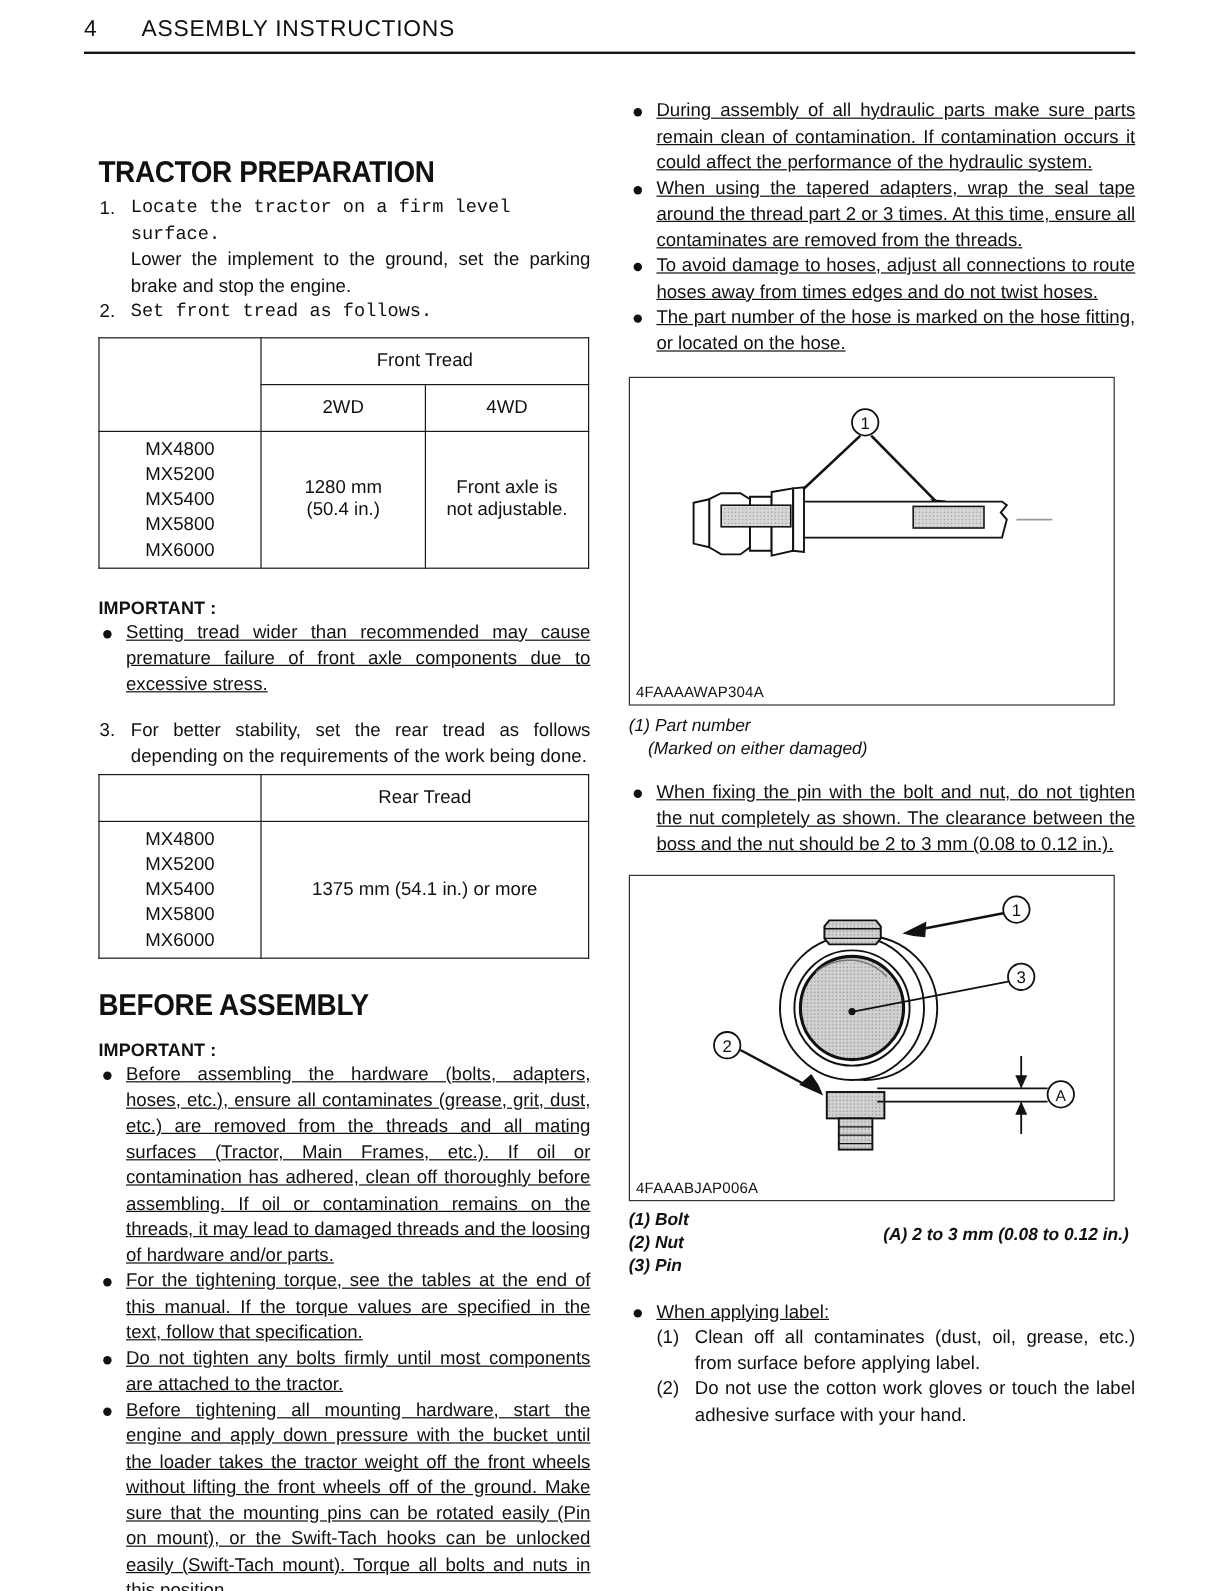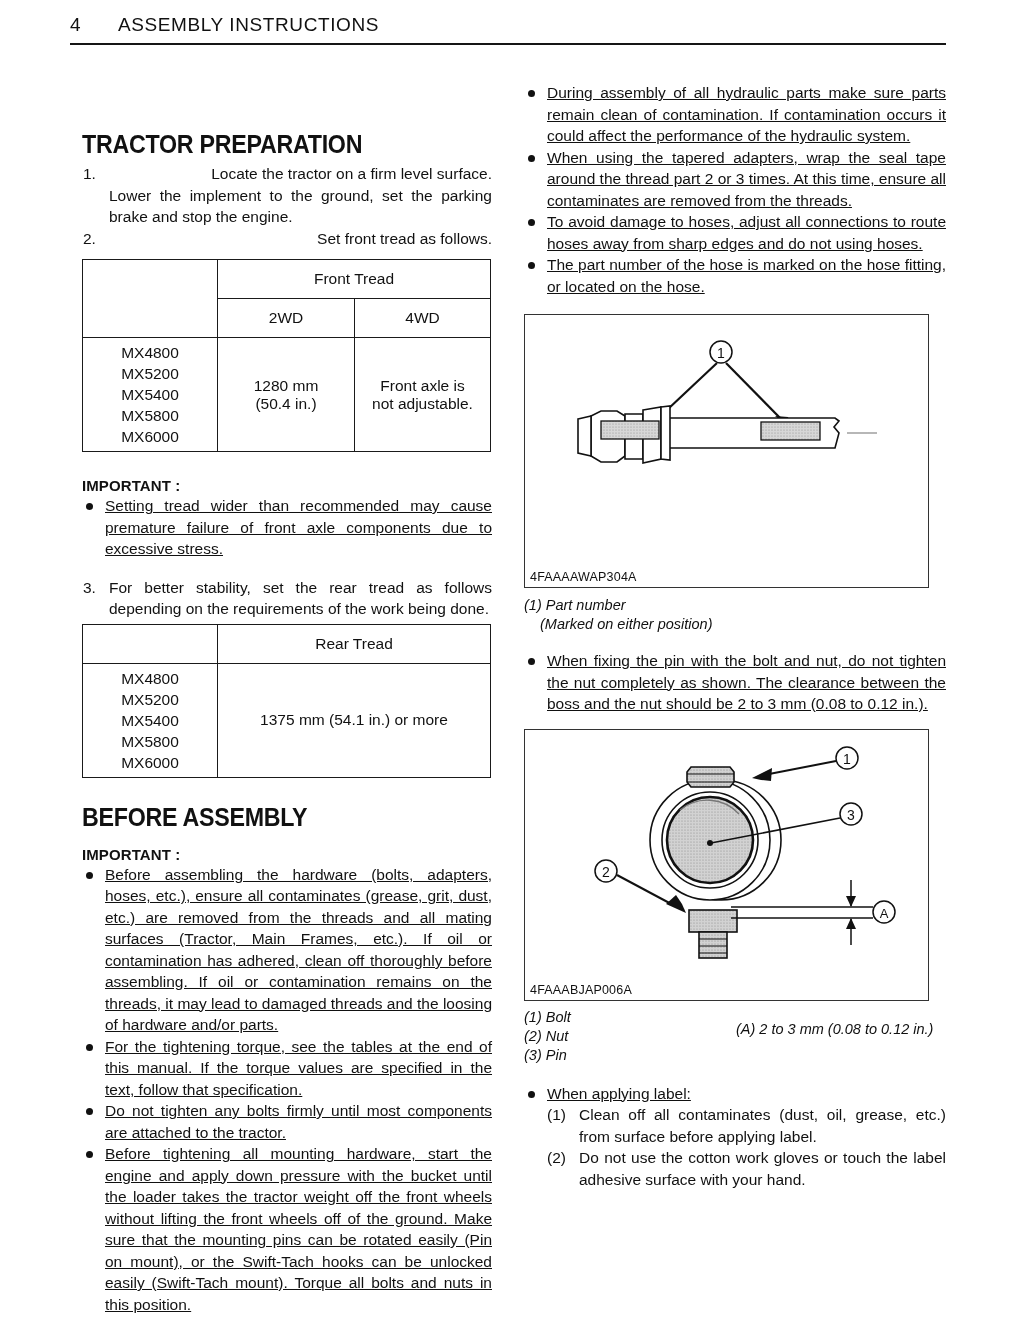--- a/index.html
+++ b/index.html
@@ -86,21 +86,21 @@
     line-height: 21.5px;
     padding-left: 27px;
     margin-bottom: 0;
     text-align: justify;
   }
   .num-item > .num {
     position: absolute;
     left: 1px;
     top: 0;
   }
-  .num-item .plain { text-align: right; display: block; }
+  .num-item .plain { text-align: left; display: block; font-family: Liberation Mono, monospace; }
 
   
   .bullet-item {
     position: relative;
     font-size: 15.5px;
     line-height: 21.5px;
     padding-left: 23px;
     text-align: justify;
     margin-bottom: 0;
     text-decoration: underline;
@@ -175,20 +175,21 @@
     font-size: 14.5px;
     font-style: italic;
     line-height: 19px;
   }
   .legend .indent { padding-left: 16px; display: block; }
   .legend-row {
     position: relative;
     font-size: 14.5px;
     font-style: italic;
     line-height: 19px;
+    font-weight: bold;
   }
   .legend-row .right {
     position: absolute;
     left: 212px;
     top: 0;
     white-space: nowrap;
     margin-top: 12px;
   }
   .spacer-sm { height: 10px; }
   .spacer-md { height: 17px; }
@@ -302,21 +303,21 @@
   <div class="bullet-item">Before assembling the hardware (bolts, adapters, hoses, etc.), ensure all contaminates (grease, grit, dust, etc.) are removed from the threads and all mating surfaces (Tractor, Main Frames, etc.). If oil or contamination has adhered, clean off thoroughly before assembling. If oil or contamination remains on the threads, it may lead to damaged threads and the loosing of hardware and/or parts.</div>
   <div class="bullet-item">For the tightening torque, see the tables at the end of this manual. If the torque values are specified in the text, follow that specification.</div>
   <div class="bullet-item">Do not tighten any bolts firmly until most components are attached to the tractor.</div>
   <div class="bullet-item">Before tightening all mounting hardware, start the engine and apply down pressure with the bucket until the loader takes the tractor weight off the front wheels without lifting the front wheels off of the ground. Make sure that the mounting pins can be rotated easily (Pin on mount), or the Swift-Tach hooks can be unlocked easily (Swift-Tach mount). Torque all bolts and nuts in this position.</div>
 </div>
 
 <div id="col-right">
 
   <div class="bullet-item">During assembly of all hydraulic parts make sure parts remain clean of contamination. If contamination occurs it could affect the performance of the hydraulic system.</div>
   <div class="bullet-item">When using the tapered adapters, wrap the seal tape around the thread part 2 or 3 times. At this time, ensure all contaminates are removed from the threads.</div>
-  <div class="bullet-item">To avoid damage to hoses, adjust all connections to route hoses away from sharp edges and do not using hoses.</div>
+  <div class="bullet-item">To avoid damage to hoses, adjust all connections to route hoses away from times edges and do not twist hoses.</div>
   <div class="bullet-item">The part number of the hose is marked on the hose fitting, or located on the hose.</div>
 
   <div style="height:17px"></div>
 
   <div class="figure-box" style="width:405px;height:274px;">
     <svg class="figure-svg" width="405" height="274" viewBox="0 0 405 274">
       <defs>
         <pattern id="hatch" width="3" height="3" patternUnits="userSpaceOnUse">
           <rect width="3" height="3" fill="#d7d7d7"></rect>
           <circle cx="1" cy="1" r="0.55" fill="#8d8d8d"></circle>
@@ -344,21 +345,21 @@
 
       <line x1="322" y1="118" x2="352" y2="118" stroke="#999" stroke-width="1.4"></line>
     </svg>
     <div class="figure-code">4FAAAAWAP304A</div>
   </div>
 
   <div style="height:8px"></div>
 
   <div class="legend">
     <div>(1) Part number</div>
-    <div class="indent">(Marked on either position)</div>
+    <div class="indent">(Marked on either damaged)</div>
   </div>
 
   <div style="height:16px"></div>
 
   <div class="bullet-item">When fixing the pin with the bolt and nut, do not tighten the nut completely as shown. The clearance between the boss and the nut should be 2 to 3 mm (0.08 to 0.12 in.).</div>
 
   <div style="height:14px"></div>
 
   <div class="figure-box" style="width:405px;height:272px;">
     <svg class="figure-svg" width="405" height="272" viewBox="0 0 405 272">

